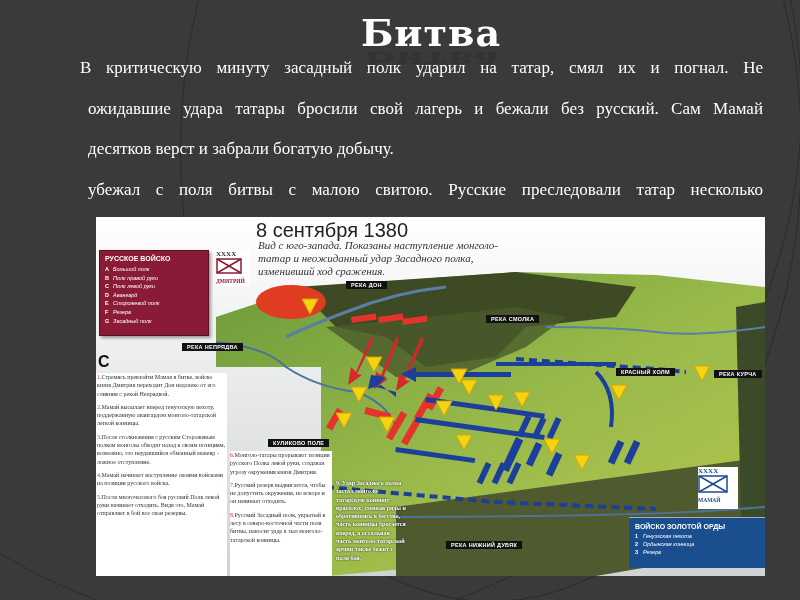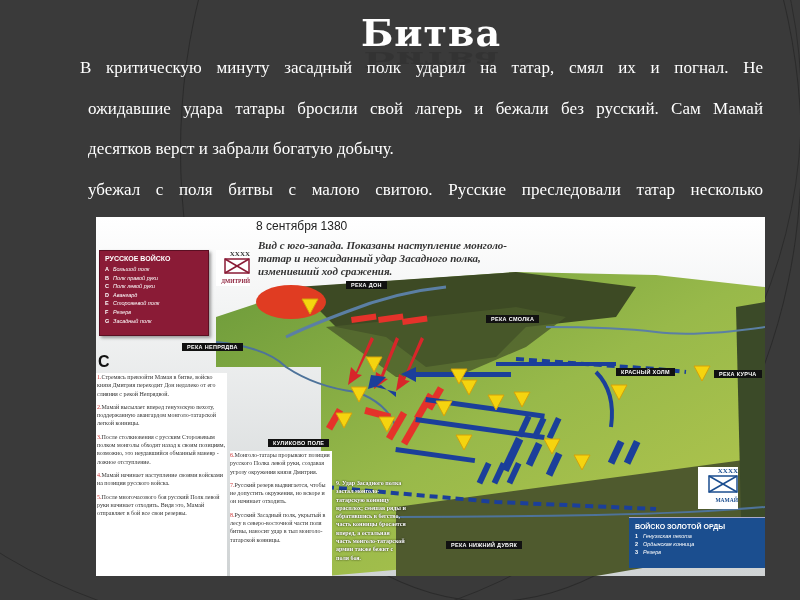--- a/index.html
+++ b/index.html
@@ -6,27 +6,27 @@
   body{width:800px;height:600px;background:#3a3a3a;position:relative;overflow:hidden;font-family:"Liberation Serif",serif;}
   .arc{position:absolute;border-radius:50%;border:1px solid #2c2c2c;}
   .title{position:absolute;left:0;width:862px;top:10px;text-align:center;color:#fff;font-family:"DejaVu Serif",serif;font-weight:bold;font-size:38px;letter-spacing:1px;}
   .title-shadow{position:absolute;left:0;width:862px;top:38px;text-align:center;color:#2f2f2f;font-family:"DejaVu Serif",serif;font-weight:bold;font-size:38px;opacity:.6;transform:scaleY(-0.6);}
   .para{position:absolute;left:80px;top:48px;width:683px;color:#fff;font-size:17px;line-height:40.5px;text-align:justify;}
   .para .ln{display:block;text-align:justify;text-align-last:justify;white-space:nowrap;}
   .para .ln.last{text-align-last:left;}
   .para .ind{padding-left:8px;}
   .map{position:absolute;left:96px;top:217px;width:669px;height:359px;background:#fff;overflow:hidden;}
   .terrain{position:absolute;left:0;top:0;width:669px;height:359px;}
-  .hdr{position:absolute;left:160px;top:2px;color:#222;font-family:"Liberation Sans",sans-serif;font-size:12px;}
-  .sub{position:absolute;left:162px;top:22px;width:270px;color:#333;font-style:italic;font-weight:bold;font-size:11px;line-height:13px;}
+  .hdr{position:absolute;left:160px;top:2px;color:#222;font-family:"Liberation Sans",sans-serif;font-size:20px;}
+  .sub{position:absolute;left:162px;top:22px;width:270px;color:#333;font-style:italic;font-weight:normal;font-size:11px;line-height:13px;}
   .legend-ru{position:absolute;left:3px;top:33px;width:108px;height:84px;background:#8a1b36;border:1px solid #5a0f22;box-shadow:2px 2px 3px #999;color:#fff;font-family:"Liberation Sans",sans-serif;}
   .legend-ru .lh{font-size:7px;font-weight:bold;padding:4px 0 3px 5px;}
   .legend-ru .li{font-size:5.5px;font-style:italic;line-height:8.6px;padding-left:5px;}
   .legend-ru .li b{font-style:normal;display:inline-block;width:8px;}
-  .unit{position:absolute;background:#fff;text-align:right;font-family:"Liberation Serif",serif;font-weight:bold;color:#8a1b36;}
+  .unit{position:absolute;background:#fff;text-align:left;font-family:"Liberation Serif",serif;font-weight:bold;color:#8a1b36;}
   .label{position:absolute;background:#111;color:#fff;font-family:"Liberation Sans",sans-serif;font-weight:bold;font-size:5.5px;padding:1px 5px;letter-spacing:.3px;}
   .txt{position:absolute;background:#fff;color:#333;font-size:6px;line-height:8.3px;}
   .txt p{margin:0 0 5px 0;}
   .txt .n{color:#c33;}
   .legend-go{position:absolute;left:533px;top:300px;width:136px;height:50px;background:#1b4e8f;color:#fff;font-family:"Liberation Sans",sans-serif;border-top:1px solid #aac;}
   .legend-go .lh{font-size:7px;font-weight:bold;padding:5px 0 2px 6px;}
   .legend-go .li{font-size:5.5px;font-style:italic;line-height:8px;padding-left:6px;}
   .legend-go .li b{font-style:normal;display:inline-block;width:8px;}
 </style>
 </head>

